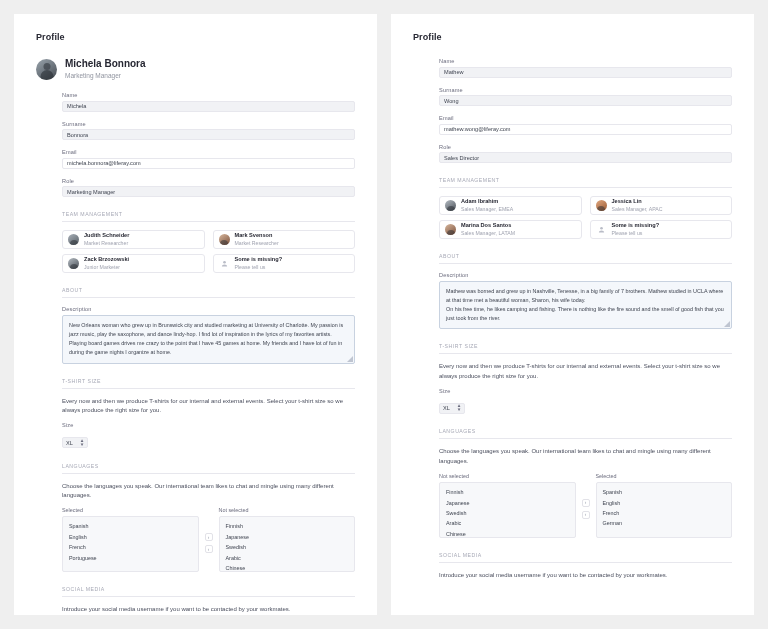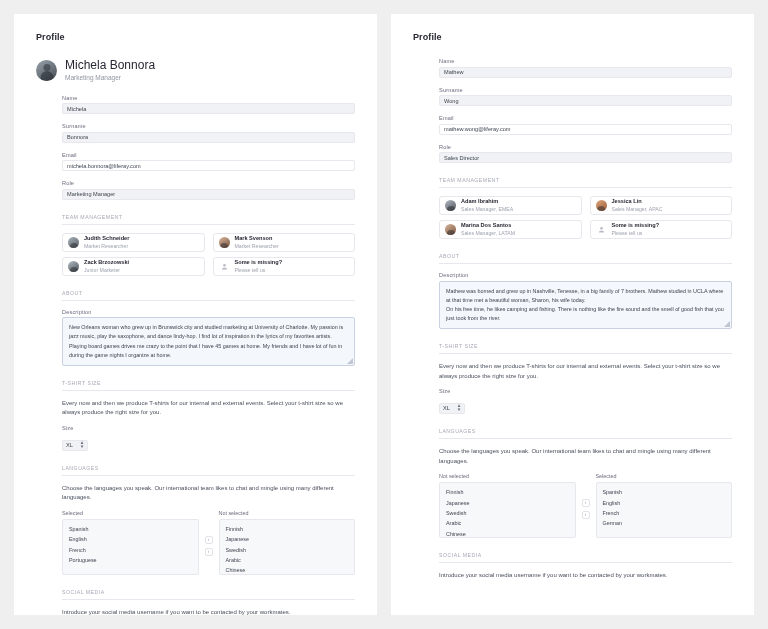--- a/index.html
+++ b/index.html
@@ -35,21 +35,21 @@
   .avatar::after{
     content:""; position:absolute; left:50%; top:54%;
     width:13px; height:13px; border-radius:50%;
     transform:translate(-50%,0); background:rgba(35,40,46,.55);
   }
   .avatar::before{
     content:""; position:absolute; left:50%; top:20%;
     width:7px; height:7px; border-radius:50%;
     transform:translateX(-50%); background:rgba(60,66,72,.7);
   }
-  .ident-name { font-size:12px; font-weight:normal; line-height:1.25; }
+  .ident-name { font-size:10px; font-weight:bold; line-height:1.25; }
   .ident-role { font-size:6.5px; color:#9195a0; line-height:1.35; margin-top:1px; }
 
   
   .field { margin:0 0 9px 0; padding-left:26px; }
   .flabel { font-size:5.6px; color:#6b6c7e; margin-bottom:2.5px; letter-spacing:.15px; }
   .finput {
     height:11px; border-radius:2px;
     background:#f1f2f5; border:1px solid #e7e7ed;
     display:flex; align-items:center; padding:0 4px;
     font-size:5.6px; color:#3f4450;

